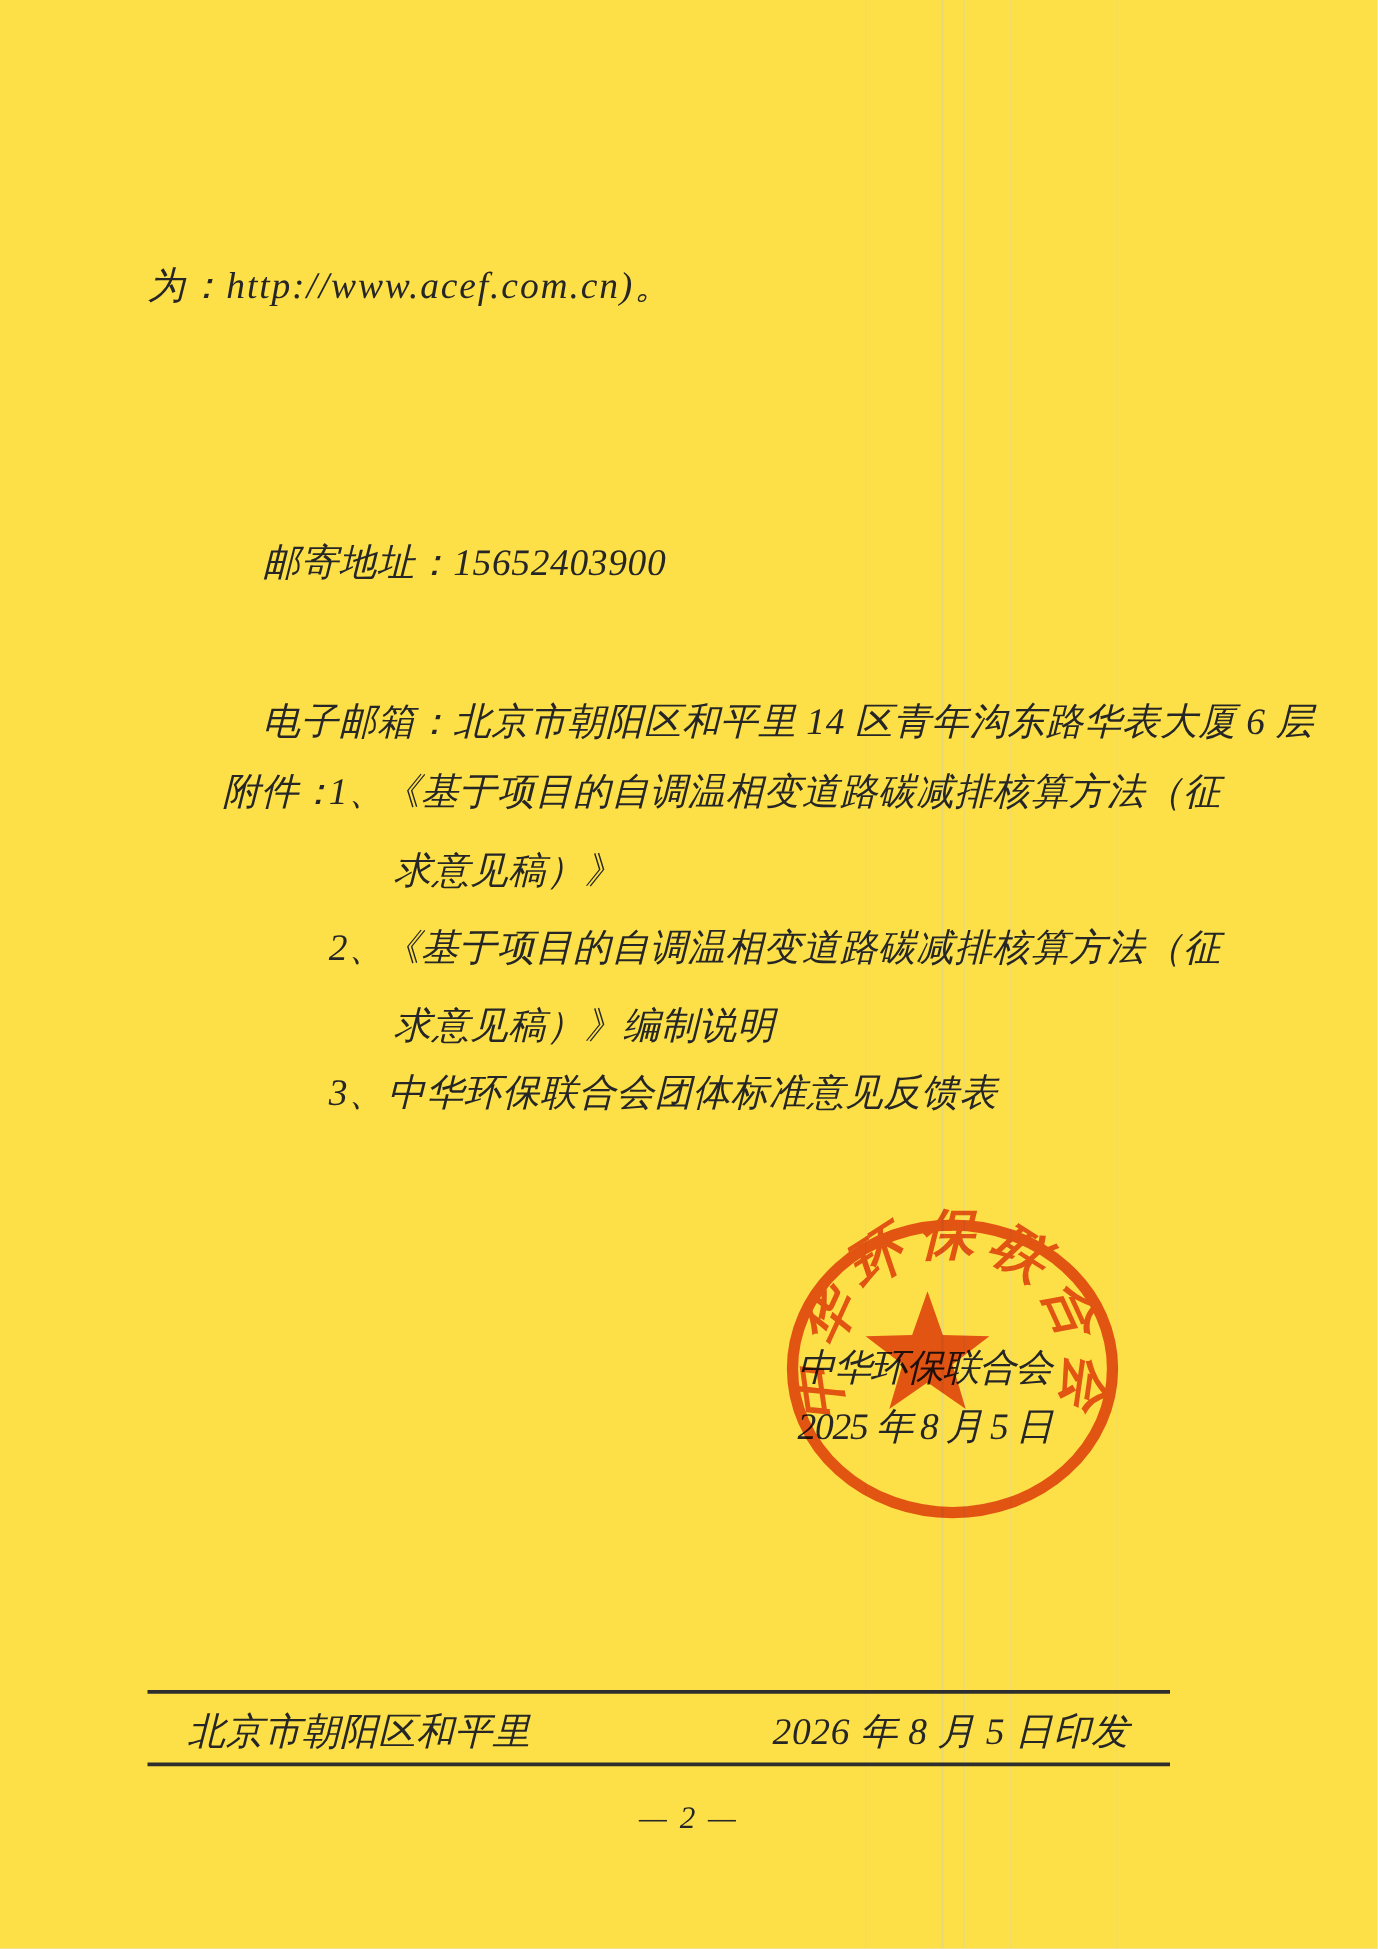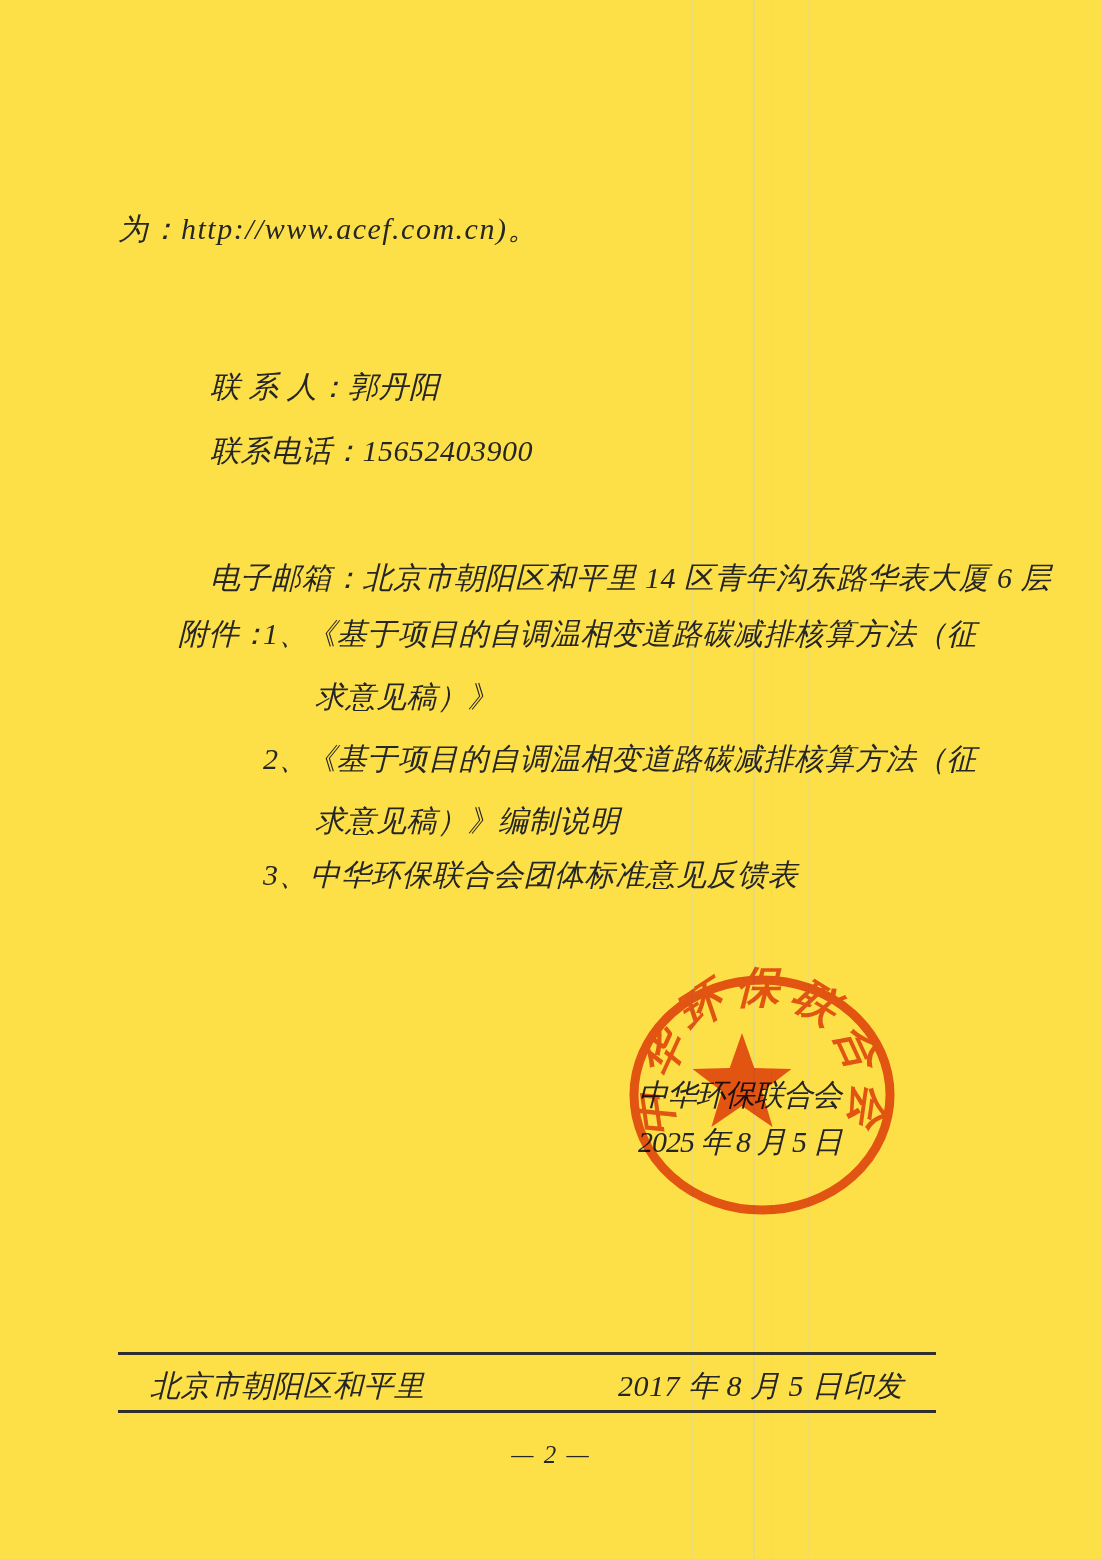--- a/index.html
+++ b/index.html
@@ -49,25 +49,22 @@
 <div class="page">
 
   <div class="scanline" style="left:692px;width:1px;background:rgba(198,204,216,0.30);"></div>
   <div class="scanline" style="left:753px;width:2px;background:rgba(198,204,216,0.35);"></div>
   <div class="scanline" style="left:771px;width:1px;background:rgba(198,204,216,0.28);"></div>
   <div class="scanline" style="left:808px;width:1px;background:rgba(198,204,216,0.22);"></div>
   <div class="scanline" style="left:893px;width:1px;background:rgba(198,204,216,0.18);"></div>
 
   <div class="tx intro" style="left:118px;top:210px;">为：http://www.acef.com.cn)。</div>
 
-  <div class="tx" style="left:178px;top:330px;">
-    <span>联 系 人：</span><span>郭丹阳</span>
-  </div>
   <div class="tx" style="left:178px;top:394px;">
-    <span>联系电话：</span><span>15652403900</span>
+    <span>邮寄地址：</span><span>15652403900</span>
   </div>
   <div class="tx" style="left:178px;top:521px;">
     <span>电子邮箱：</span><span>北京市朝阳区和平里 14 区青年沟东路华表大厦 6 层</span>
   </div>
 
   <div class="tx" style="left:178px;top:615px;">附件：</div>
 
   <div class="tx" style="left:263px;top:615px;">1、</div>
   <div class="tx" style="left:306px;top:615px;">《基于项目的自调温相变道路碳减排核算方法（征</div>
   <div class="tx" style="left:315px;top:678px;">求意见稿）》</div>
@@ -86,18 +83,18 @@
     <ellipse cx="156" cy="142" rx="128" ry="115" fill="none" stroke-width="9" stroke="#e2512b"></ellipse>
     <path id="sealArc" d="M 71.7 181.3 A 93 93 0 1 1 240.3 181.3" fill="none"></path>
     <text font-size="44" letter-spacing="9" fill="#e2512b">
       <textPath href="#sealArc" startOffset="50%" text-anchor="middle">中华环保联合会</textPath>
     </text>
     <polygon points="136,80 148.3,115 185.5,115.9 156,138.5 166.6,174.1 136,153 105.4,174.1 116,138.5 86.5,115.9 123.7,115" fill="#e2512b"></polygon>
   </svg>
 
   <div class="rule" style="top:1352px;"></div>
   <div class="tx" style="left:150px;top:1367px;">北京市朝阳区和平里</div>
-  <div class="tx" style="left:618px;top:1367px;">2017 年 8 月 5 日印发</div>
+  <div class="tx" style="left:618px;top:1367px;">2026 年 8 月 5 日印发</div>
   <div class="rule" style="top:1410px;"></div>
 
   <div class="tx pagenum">— 2 —</div>
 
 </div>
 
 </body></html>

